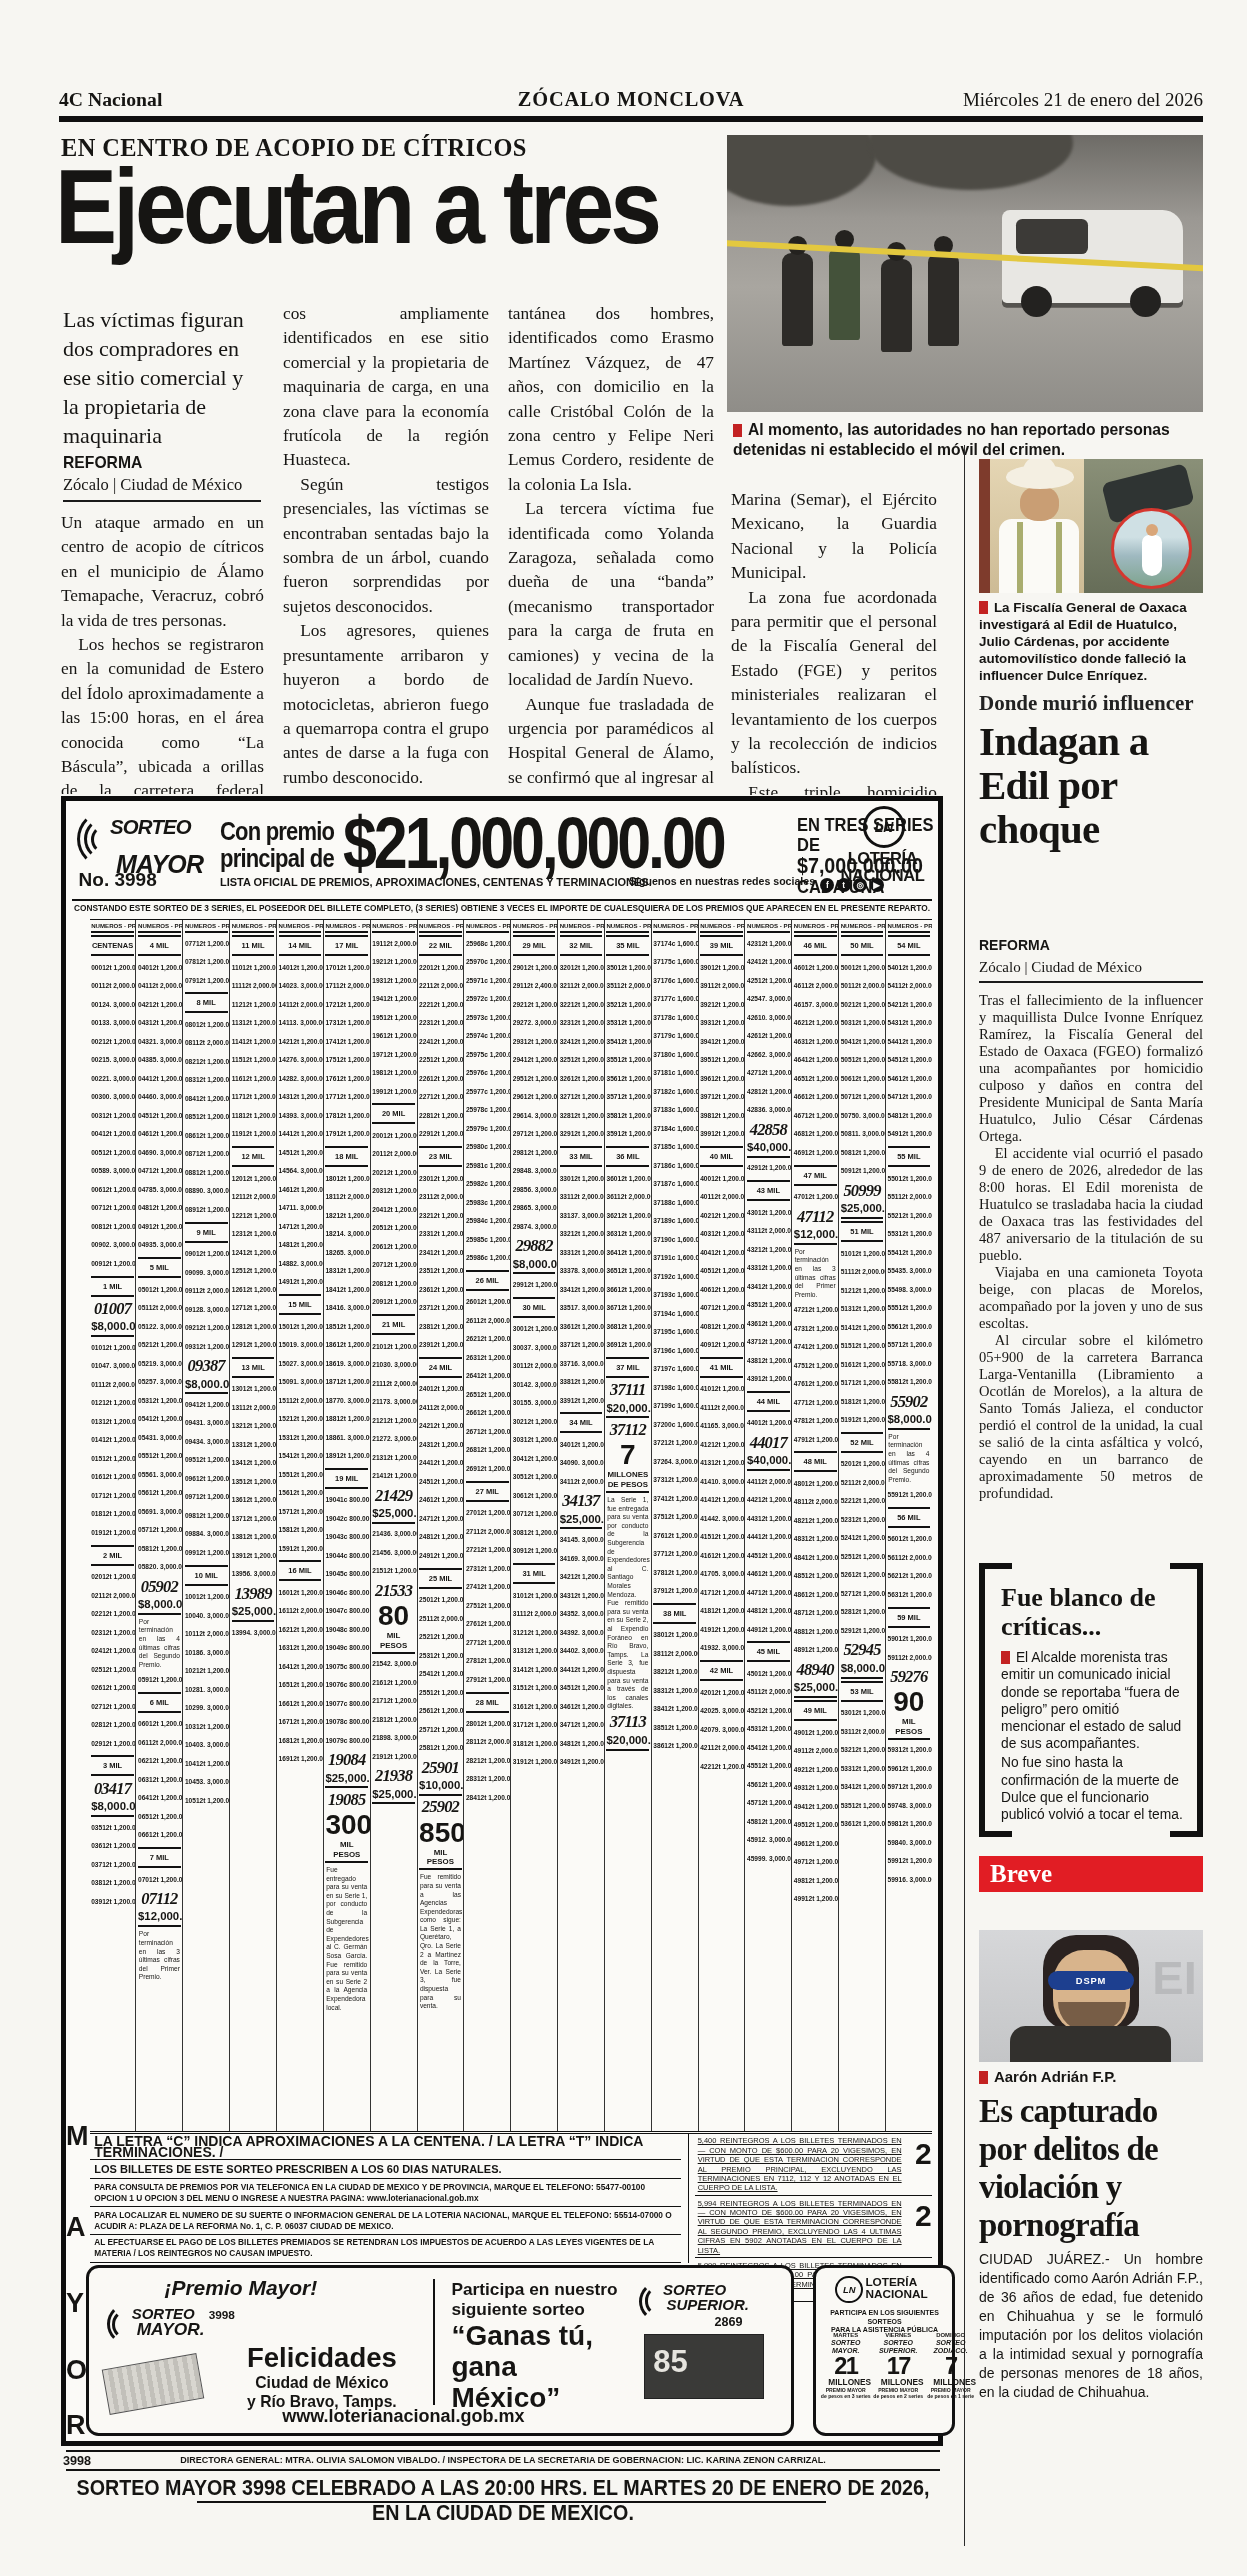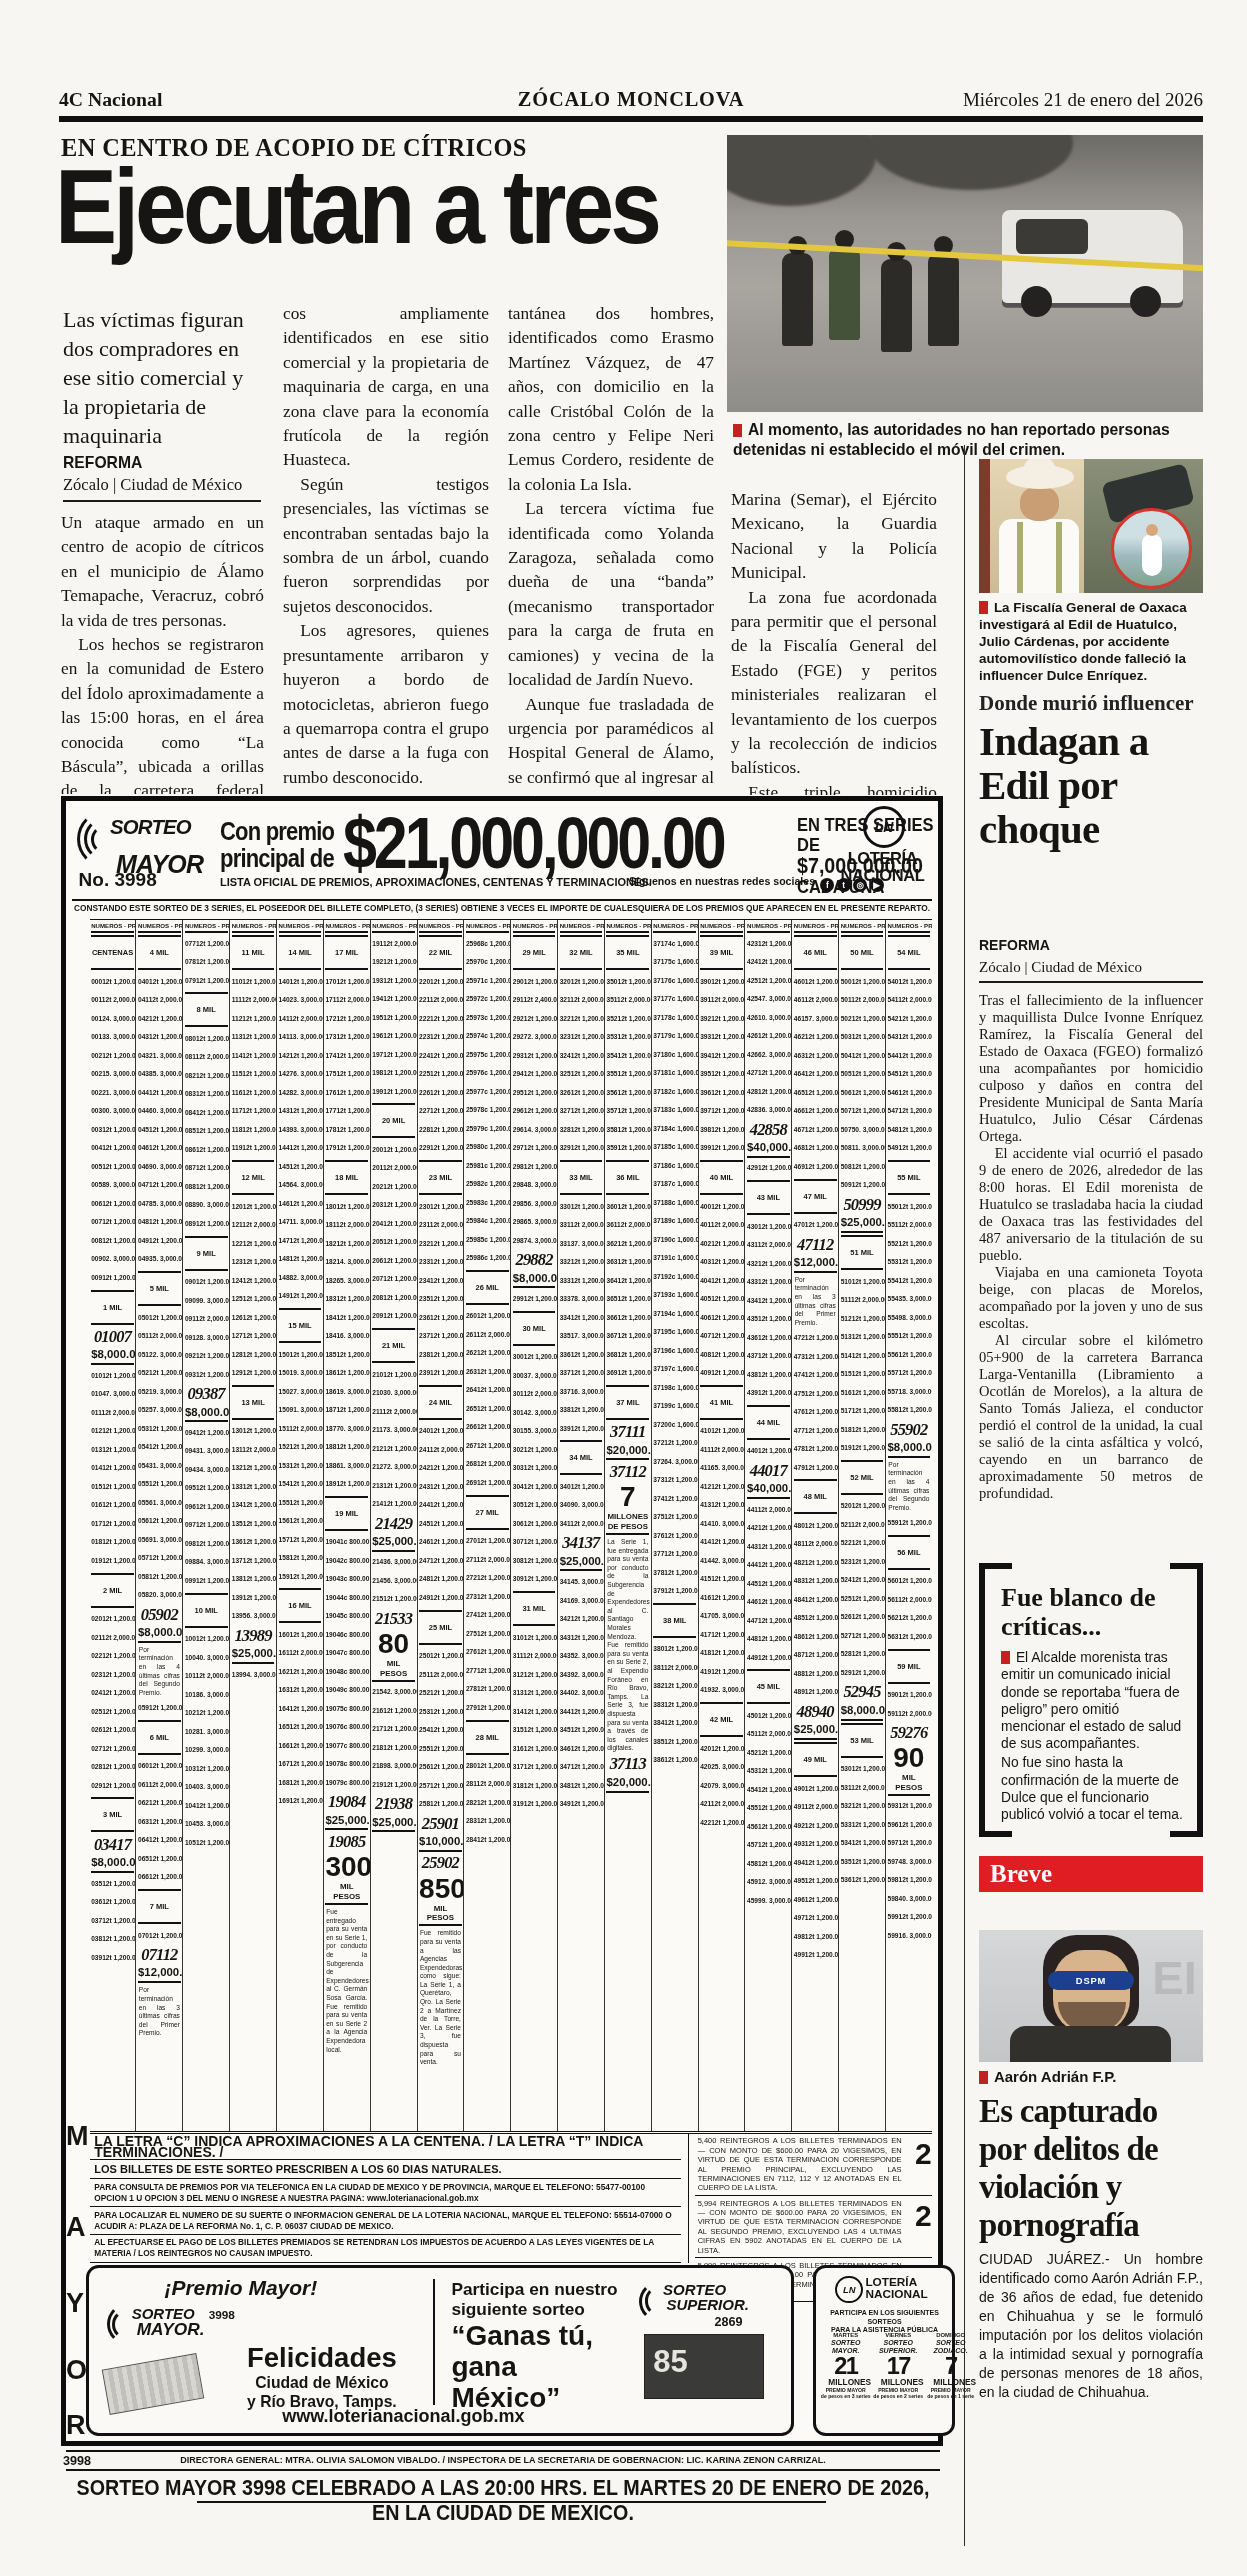--- a/index.html
+++ b/index.html
@@ -122,37 +122,37 @@
   #lm-social{position:absolute;left:563px;top:73px;font:700 10.6px/15.7px "Liberation Sans",sans-serif;}
   .soc{display:inline-block;width:14px;height:14px;border-radius:50%;background:#111;color:#fbfaf7;
        font:700 8.6px/14px "Liberation Sans",sans-serif;text-align:center;margin-left:2.4px;vertical-align:-3.1px;}
   #lot-div1{position:absolute;left:6.3px;right:6.3px;top:98px;height:1.6px;background:#111;}
   #lot-constancy{position:absolute;left:0;width:100%;top:102px;text-align:center;font:700 8.3px/11px "Liberation Sans",sans-serif;}
   #lot-table{position:absolute;left:23.6px;right:6.3px;top:118px;height:1211px;display:flex;border-top:1.6px solid #111;border-bottom:1.6px solid #111;}
   .lcol{flex:1 1 0;border-left:0.8px solid #333;padding:0 1.6px;overflow:hidden;}
   .lcol:first-child{border-left:none;}
   .lcolhdr{text-align:center;font:700 6.1px/11px "Liberation Sans",sans-serif;border-bottom:2.4px double #111;margin-bottom:1.6px;white-space:nowrap;}
   .lrow{display:flex;justify-content:space-between;font:700 6.6px/18.5px "Liberation Sans",sans-serif;white-space:nowrap;}
-  .lhead{text-align:center;font:800 7.5px/11px "Liberation Sans",sans-serif;border-top:2.4px double #111;border-bottom:2.4px double #111;margin:2.4px 0;padding:10px 0;}
+  .lhead{text-align:center;font:800 7.5px/11px "Liberation Sans",sans-serif;border-top:2.4px double #111;border-bottom:2.4px double #111;margin:2.4px 0;padding:3px 0;}
   .lfeat{text-align:center;font:900 16.5px/20.4px "Liberation Serif",serif;font-style:italic;letter-spacing:-0.8px;}
   .lprize{text-align:center;font:900 11.4px/15.7px "Liberation Sans",sans-serif;border-bottom:2.4px double #111;margin-bottom:1.6px;}
   .lgiant{text-align:center;font:900 28px/30px "Liberation Sans",sans-serif;}
   .lgcap{text-align:center;font:900 7.9px/9.4px "Liberation Sans",sans-serif;border-bottom:2.4px double #111;padding-bottom:1.6px;margin-bottom:1.6px;}
   .lnote{font:400 6.6px/8.6px "Liberation Sans",sans-serif;text-align:justify;padding:1.6px 0.8px;}
   
   #lot-notes{position:absolute;left:23.6px;right:6.3px;top:1332px;height:129px;border-top:1.6px solid #111;}
   #notes-left{position:absolute;left:0;top:0;width:591px;height:129px;}
   .nl{border-bottom:1.6px solid #111;padding:2.4px 4.7px;font-family:"Liberation Sans",sans-serif;}
   .nl.s{font-size:14px;font-weight:700;line-height:10.2px;}
   .nl.l{font-size:11px;font-weight:900;line-height:13.4px;}
   .nl.m{font-size:8.3px;font-weight:700;line-height:11px;}
   #notes-vr{position:absolute;left:598px;top:0;width:1.6px;height:129px;background:#111;}
   #notes-right{position:absolute;left:605px;right:0;top:0;height:129px;}
   .nr{display:flex;border-bottom:1.6px solid #111;}
-  .nr-text{flex:1;font:400 7.5px/9.4px "Liberation Sans",sans-serif;padding:2.4px 3.1px;text-align:justify;}
+  .nr-text{flex:1;font:400 7.5px/9.4px "Liberation Sans",sans-serif;padding:2.4px 3.1px;text-align:justify;text-decoration:underline;}
   .nr-big{width:27px;font:900 30px/39px "Liberation Sans",sans-serif;text-align:right;}
   
   #lot-ads{position:absolute;left:20.4px;right:7.9px;top:1464px;height:175px;}
   .adpanel{position:absolute;top:0;height:171px;border:3.1px solid #111;border-radius:12.6px;box-sizing:border-box;background:#faf9f5;}
   #ad1{left:0;width:708px;}
   #ad1-div{position:absolute;left:344px;top:11px;width:1.6px;height:126px;background:#111;}
   #ad1a-title{position:absolute;left:75px;top:9.4px;font:900 21px/22px "Liberation Sans",sans-serif;font-style:italic;}
   #ad1a-logo{position:absolute;left:17.3px;top:35px;width:118px;height:50px;}
   #ad1a-logo .a1{left:0;top:0;width:36px;height:36px;}
   #ad1a-logo .a2{left:5.5px;top:5.5px;width:25px;height:25px;}

